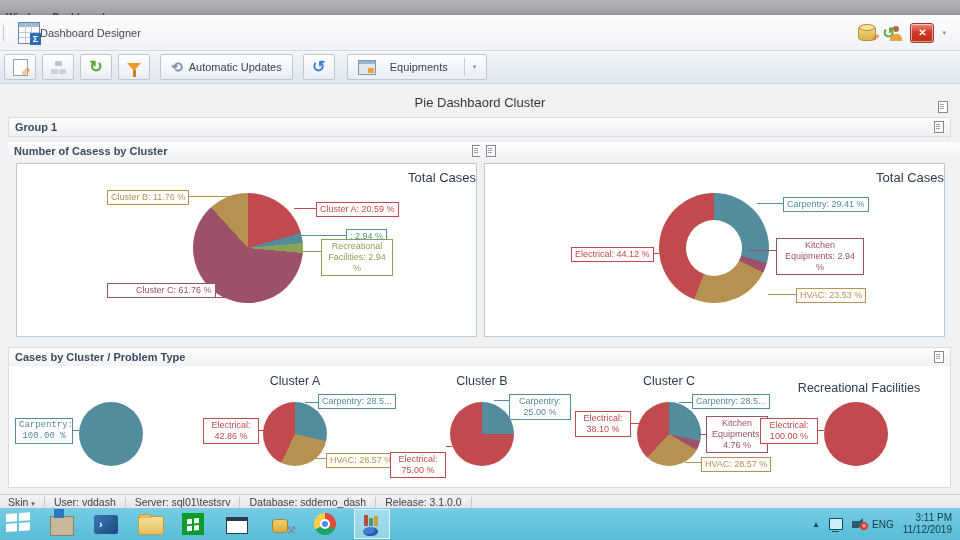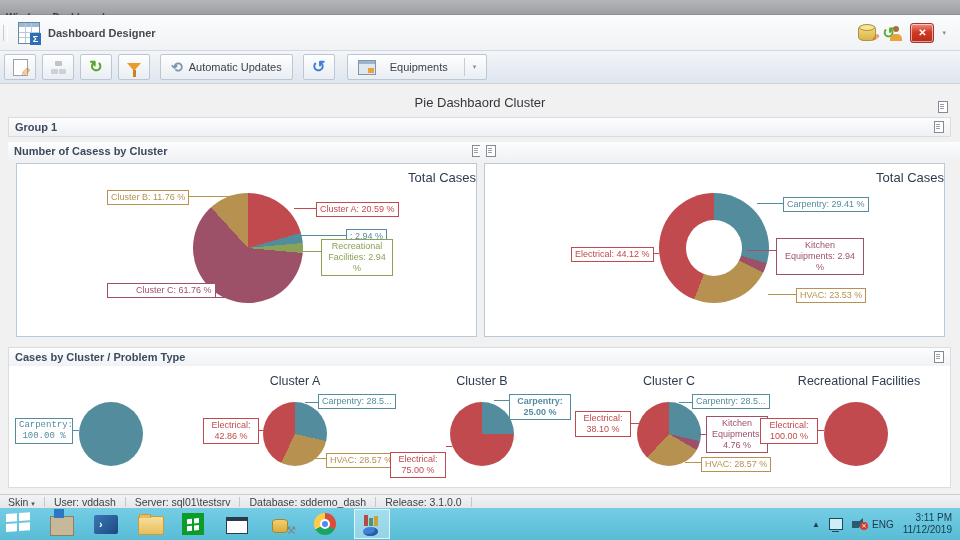--- a/index.html
+++ b/index.html
@@ -10,21 +10,21 @@
   .titlebar span{font-size:10px;font-weight:bold;color:#3a4048;margin-top:20px;}
   .appbar{position:absolute;left:0;top:15px;width:960px;height:36px;background:linear-gradient(#fbfcfd,#f0f2f5);border-bottom:1px solid #d4d8dd;display:flex;align-items:center;box-sizing:border-box;}
   .grip{width:3px;height:16px;margin-left:3px;border-left:1px solid #c6c9cd;border-right:1px solid #fff;}
   .appicon{width:20px;height:20px;margin-left:10px;position:relative;background:#fff;border:1px solid #6b87a8;}
   .appicon .hdr{position:absolute;left:0;top:0;width:100%;height:4px;background:#9db9d6;}
   .appicon .l1,.appicon .l2{position:absolute;left:0;width:100%;height:1px;background:#b9c9da;}
   .l1{top:9px}.l2{top:14px}
   .appicon .c1{position:absolute;top:0;left:6px;width:1px;height:100%;background:#b9c9da;}
   .appicon .c2{position:absolute;top:0;left:12px;width:1px;height:100%;background:#b9c9da;}
   .appicon .sigma{position:absolute;right:-2px;bottom:-2px;width:11px;height:12px;background:#2e6db4;color:#fff;font-size:9px;font-weight:bold;text-align:center;line-height:12px;}
-  .apptitle{font-size:11px;color:#44494f;margin-left:8px;font-weight:bold;}
+  .apptitle{font-size:11px;color:#44494f;}
   .appbar-right{margin-left:auto;display:flex;align-items:center;gap:8px;padding-right:14px;}
   .icon-dbedit{width:16px;height:14px;background:linear-gradient(#f5de8a,#d9b44a);border:1px solid #b5923c;border-radius:6px/4px;position:relative;}
   .icon-dbedit::before{content:"";position:absolute;left:0;top:-2px;width:14px;height:5px;border:1px solid #b5923c;border-radius:50%;background:#f7e49a;}
   .icon-dbedit::after{content:"\270E";position:absolute;right:-4px;bottom:-3px;font-size:10px;color:#d2691e;transform:rotate(90deg);}
   .icon-userref{width:18px;height:16px;position:relative;}
   .icon-userref .arrow{position:absolute;left:-2px;top:-1px;font-size:15px;color:#58a832;font-weight:bold;}
   .icon-userref .head{position:absolute;right:3px;top:1px;width:6px;height:6px;border-radius:50%;background:#a9703f;}
   .icon-userref .bodyp{position:absolute;right:0;bottom:0;width:12px;height:7px;border-radius:5px 5px 0 0;background:#e8a33d;}
   .btn-close{width:22px;height:18px;border-radius:3px;border:1px solid #a33;background:linear-gradient(#ef8f7e,#cf3a24 45%,#b92c18);color:#fff;font-size:10px;font-weight:bold;text-align:center;line-height:17px;box-shadow:inset 0 0 0 1px rgba(255,255,255,.55);}
   .mini-drop{font-size:7px;color:#8a8f96;}
@@ -218,40 +218,40 @@
 
 <div class="panel" style="left:8px;top:347px;width:943px;height:141px;border-color:#d9dde2;">
   <div class="capbar" style="left:0;top:0;width:941px;padding:0 6px;position:absolute;box-sizing:border-box;">
     <b>Cases by Cluster / Problem Type</b>
     <span class="doc"></span>
   </div>
 
   <div class="mini-title" style="left:286px;top:26px;">Cluster A</div>
   <div class="mini-title" style="left:473px;top:26px;">Cluster B</div>
   <div class="mini-title" style="left:660px;top:26px;">Cluster C</div>
-  <div class="mini-title" style="left:847px;top:26px;padding-left:6px;">Recreational Facilities</div>
+  <div class="mini-title" style="left:847px;top:33px;padding-left:6px;">Recreational Facilities</div>
 
   <div class="pie" style="left: 70px; top: 54px; width: 64px; height: 64px; background: conic-gradient(rgb(83, 141, 157) 0deg, rgb(83, 141, 157) 360deg);"></div>
   <div class="pie" style="left: 254px; top: 54px; width: 64px; height: 64px; background: conic-gradient(rgb(83, 141, 157) 0deg, rgb(83, 141, 157) 102.85deg, rgb(182, 145, 79) 102.85deg, rgb(182, 145, 79) 205.7deg, rgb(193, 74, 78) 205.7deg, rgb(193, 74, 78) 360deg);"></div>
   <div class="pie" style="left: 441px; top: 54px; width: 64px; height: 64px; background: conic-gradient(rgb(83, 141, 157) 0deg, rgb(83, 141, 157) 90deg, rgb(193, 74, 78) 90deg, rgb(193, 74, 78) 360deg);"></div>
   <div class="pie" style="left: 628px; top: 54px; width: 64px; height: 64px; background: conic-gradient(rgb(83, 141, 157) 0deg, rgb(83, 141, 157) 102.85deg, rgb(157, 81, 104) 102.85deg, rgb(157, 81, 104) 119.99deg, rgb(182, 145, 79) 119.99deg, rgb(182, 145, 79) 222.84deg, rgb(193, 74, 78) 222.84deg, rgb(193, 74, 78) 360deg);"></div>
   <div class="pie" style="left: 815px; top: 54px; width: 64px; height: 64px; background: conic-gradient(rgb(193, 74, 78) 0deg, rgb(193, 74, 78) 360deg);"></div>
 
   <div class="conn" style="left: 62px; top: 82px; width: 8px; background: rgb(83, 141, 157);"></div>
   <div class="callout" style="left: 6px; top: 70px; width: 58px; color: rgb(83, 141, 157); border-color: rgb(83, 141, 157); font-family: Liberation Mono, monospace;">Carpentry: 100.00 %</div>
 
   <div class="conn" style="left: 250px; top: 82px; width: 6px; background: rgb(193, 74, 78);"></div>
   <div class="callout" style="left: 194px; top: 70px; width: 56px; color: rgb(193, 74, 78); border-color: rgb(193, 74, 78);">Electrical: 42.86 %</div>
   <div class="conn" style="left: 296px; top: 54px; width: 13px; background: rgb(83, 141, 157);"></div>
   <div class="callout nw" style="left: 309px; top: 46px; color: rgb(83, 141, 157); border-color: rgb(83, 141, 157);">Carpentry: 28.5...</div>
   <div class="conn" style="left: 303px; top: 110px; width: 14px; background: rgb(182, 145, 79);"></div>
   <div class="callout nw" style="left: 317px; top: 105px; color: rgb(182, 145, 79); border-color: rgb(182, 145, 79);">HVAC: 28.57 %</div>
 
   <div class="conn" style="left: 485px; top: 52px; width: 15px; background: rgb(83, 141, 157);"></div>
-  <div class="callout" style="left: 500px; top: 46px; width: 62px; color: rgb(83, 141, 157); border-color: rgb(83, 141, 157); font-weight: bold;">Carpentry: 25.00 %</div>
+  <div class="callout" style="left: 500px; top: 46px; width: 62px; color: rgb(83, 141, 157); border-color: rgb(83, 141, 157);">Carpentry: 25.00 %</div>
   <div class="conn" style="left: 437px; top: 98px; width: 6px; background: rgb(193, 74, 78);"></div>
   <div class="callout" style="left: 381px; top: 93px; width: 56px; color: rgb(193, 74, 78); border-color: rgb(193, 74, 78); margin-top: 11px;">Electrical: 75.00 %</div>
 
   <div class="conn" style="left: 622px; top: 75px; width: 8px; background: rgb(193, 74, 78);"></div>
   <div class="callout" style="left: 566px; top: 63px; width: 56px; color: rgb(193, 74, 78); border-color: rgb(193, 74, 78);">Electrical: 38.10 %</div>
   <div class="conn" style="left: 670px; top: 54px; width: 13px; background: rgb(83, 141, 157);"></div>
   <div class="callout nw" style="left: 683px; top: 46px; color: rgb(83, 141, 157); border-color: rgb(83, 141, 157);">Carpentry: 28.5...</div>
   <div class="conn" style="left: 690px; top: 86px; width: 7px; background: rgb(157, 81, 104);"></div>
   <div class="callout" style="left: 697px; top: 68px; width: 62px; color: rgb(157, 81, 104); border-color: rgb(157, 81, 104);">Kitchen Equipments: 4.76 %</div>
   <div class="conn" style="left: 676px; top: 114px; width: 16px; background: rgb(182, 145, 79);"></div>

